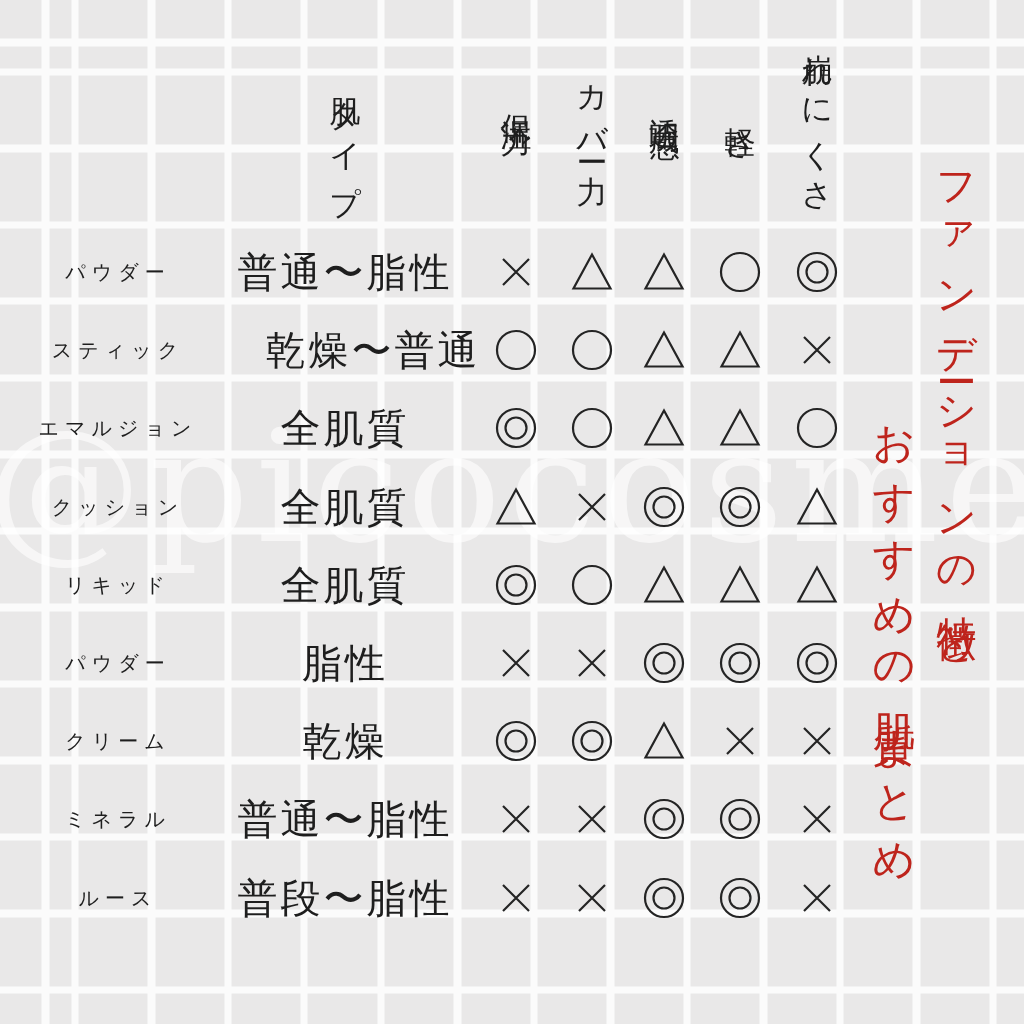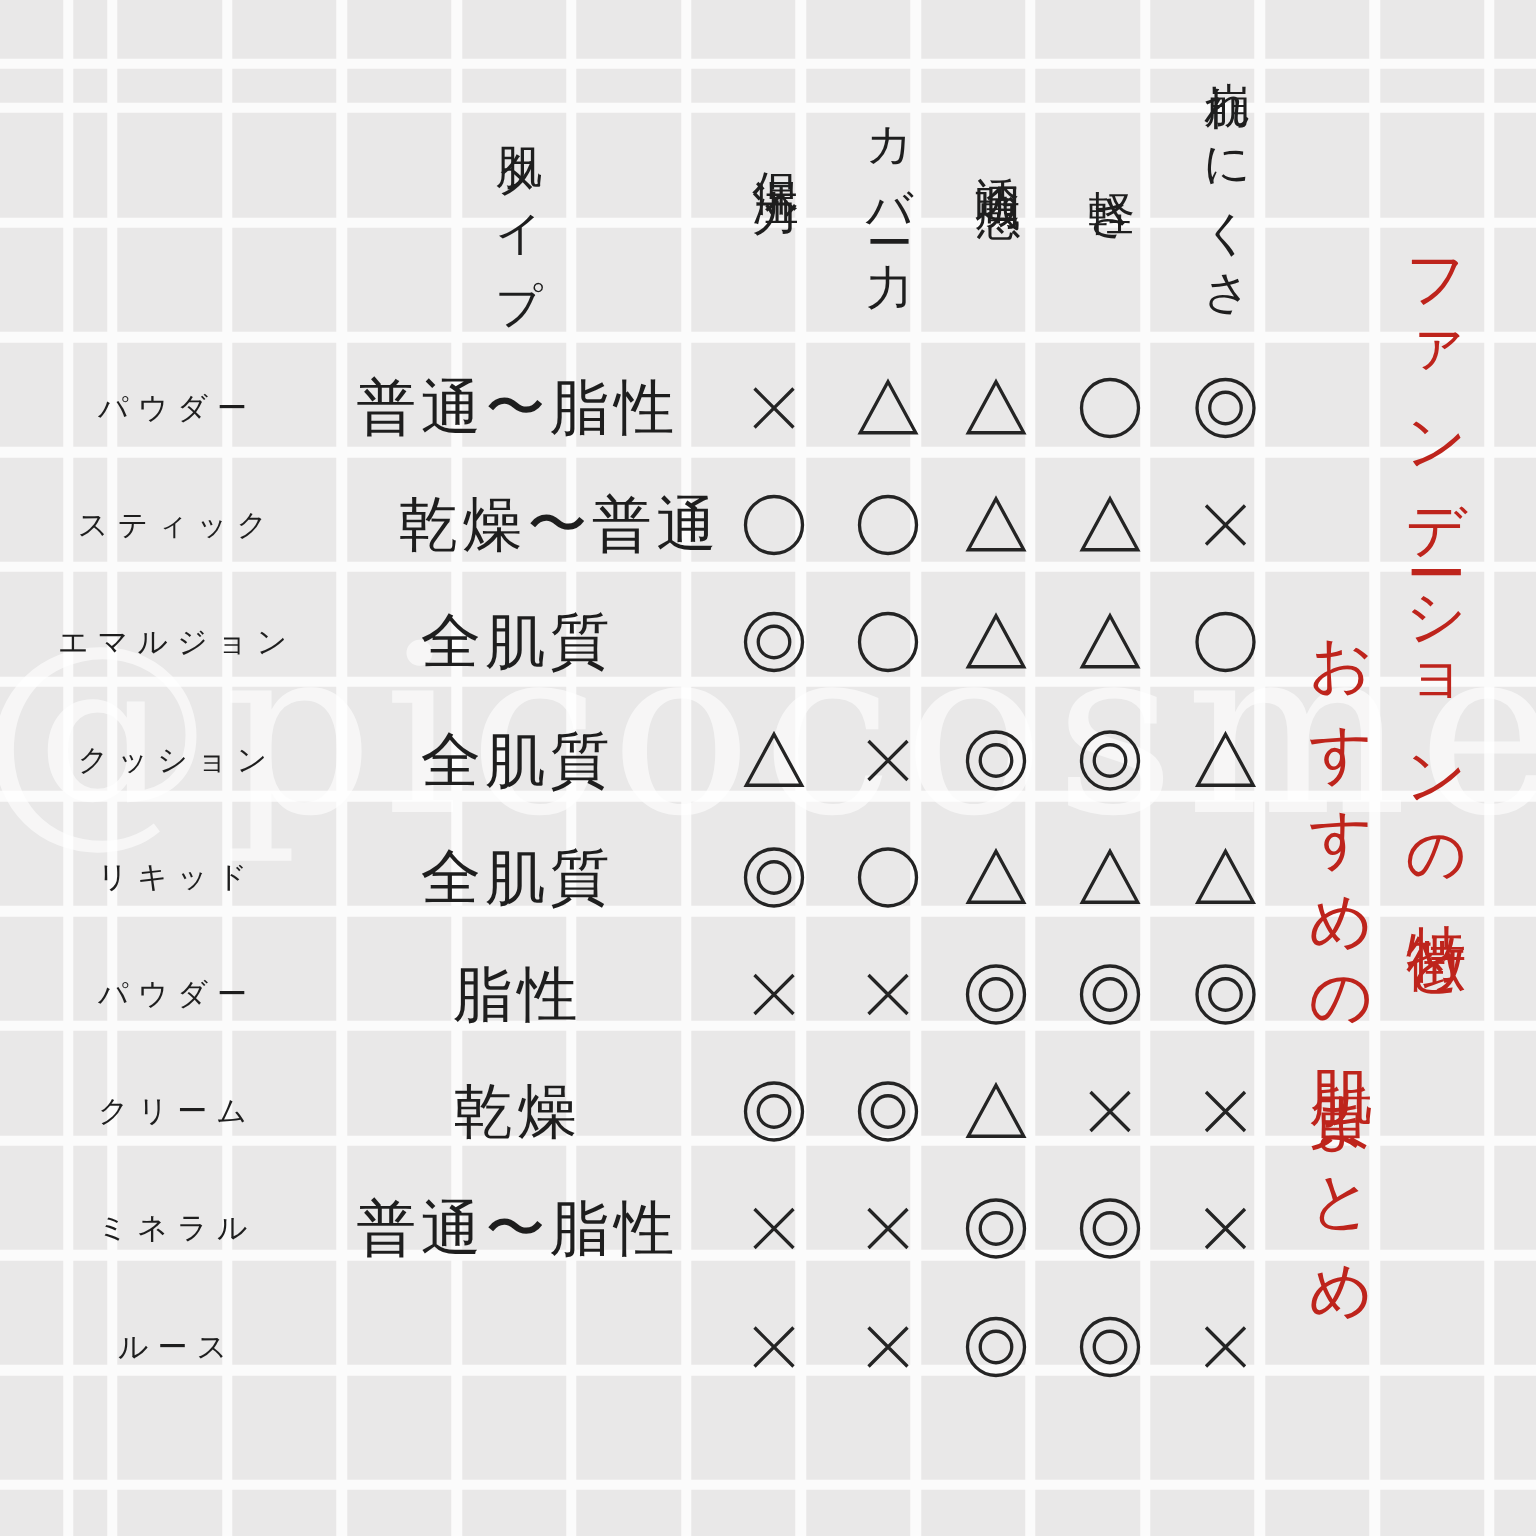--- a/index.html
+++ b/index.html
@@ -314,20 +314,21 @@
           </svg>
         </span>
         <span class="cell sym" style="left: 817px;">
           <svg width="44" height="44" viewBox="0 0 44 44" fill="none" stroke="#242424" stroke-width="2.2">
             <path d="M9 9 L35 35 M35 9 L9 35"></path>
           </svg>
         </span>
       </div>
       <div class="row" style="top: 858.6px;">
         <span class="cell row-label" style="left: 118px;">ルース</span>
+        <span class="cell skin" style="left: 345px;">普段〜脂性</span>
         <span class="cell sym" style="left: 516px;">
           <svg width="44" height="44" viewBox="0 0 44 44" fill="none" stroke="#242424" stroke-width="2.2">
             <path d="M9 9 L35 35 M35 9 L9 35"></path>
           </svg>
         </span>
         <span class="cell sym" style="left: 592px;">
           <svg width="44" height="44" viewBox="0 0 44 44" fill="none" stroke="#242424" stroke-width="2.2">
             <path d="M9 9 L35 35 M35 9 L9 35"></path>
           </svg>
         </span>

